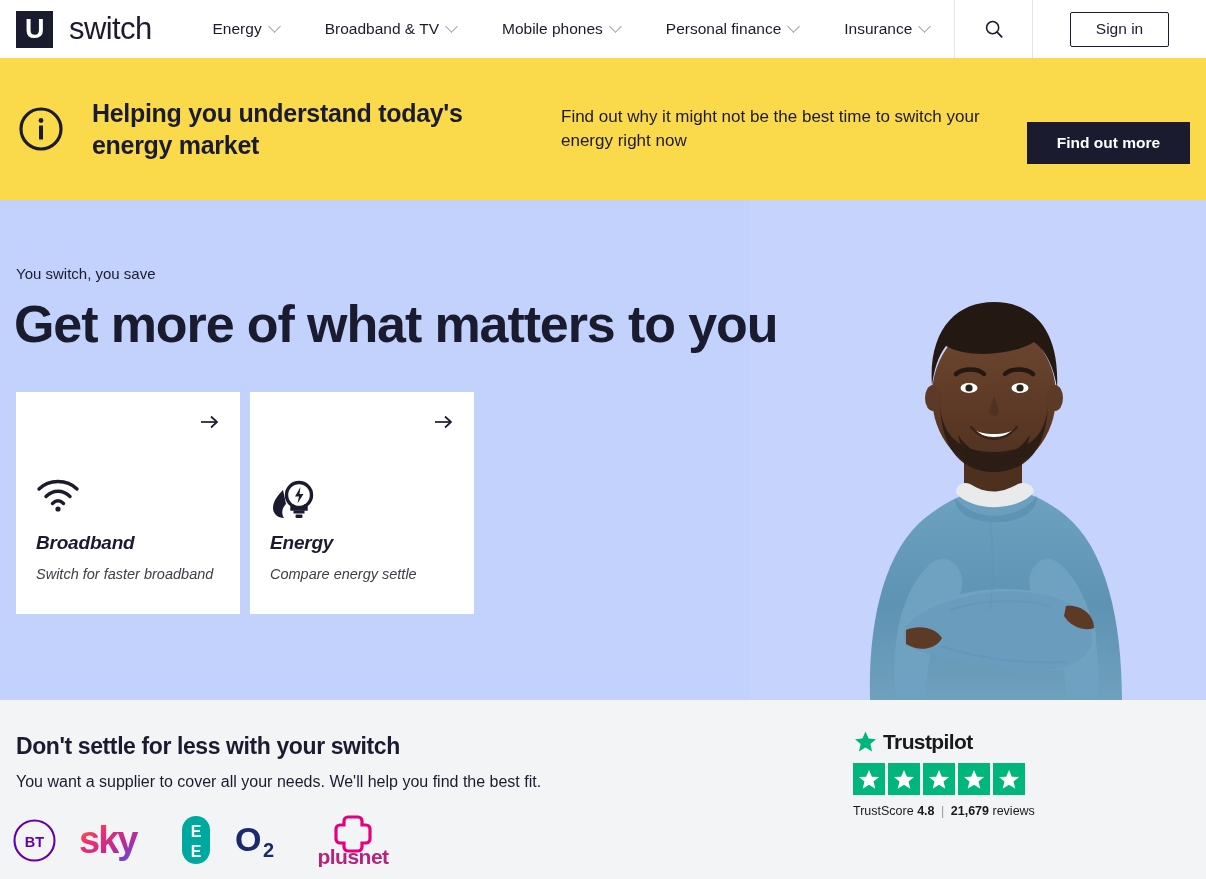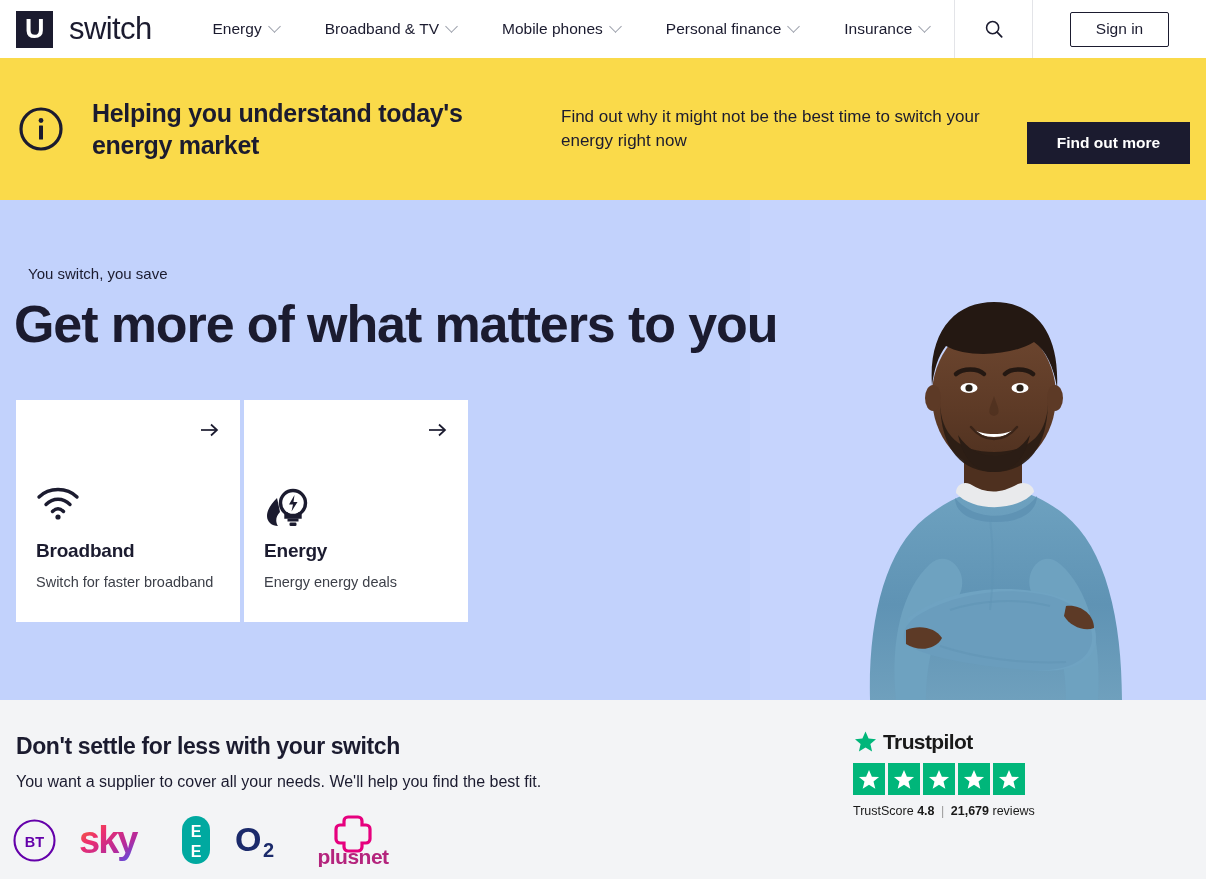--- a/index.html
+++ b/index.html
@@ -95,31 +95,31 @@
   .hero {
     position: absolute; top: 200px; left: 0;
     width: 1206px; height: 500px;
     background: #c2d2fc; overflow: hidden;
   }
   .hero-panel {
     position: absolute; left: 750px; top: 0; width: 456px; height: 500px;
     background: #c6d4fd;
   }
   .eyebrow {
-    position: absolute; left: 28px; top: 65px;
+    position: absolute; left: 16px; top: 65px;
     font-size: 15px; color: #1b1b2f;
   }
   .hero-title {
     position: absolute; left: 14px; top: 96px;
     font-size: 52px; font-weight: bold; color: #1b1b2f;
     letter-spacing: -1.1px; line-height: 1.1;
   }
 
   
-  .cards { position: absolute; left: 16px; top: 200px; display: flex; gap: 4px; }
+  .cards { position: absolute; left: 16px; top: 192px; display: flex; gap: 10px; font-style: italic; }
   .card {
     width: 224px; height: 222px; background: #ffffff;
     position: relative; cursor: pointer;
   }
   .card-arrow { position: absolute; right: 20px; top: 22px; }
   .card-icon { position: absolute; left: 20px; top: 86px; }
   .card-title {
     position: absolute; left: 20px; top: 140px;
     font-size: 19px; font-weight: bold; color: #1b1b2f;
     letter-spacing: -0.2px;
@@ -342,21 +342,21 @@
             <path d="M13 12 C7 18 3 24 3 30 C3 36 8 40 14 40 C11 35 12 30 16 26
                      C15 21 14 16 13 12 Z" fill="#1b1b2f"></path>
             <circle cx="29" cy="17" r="12.5" fill="none" stroke="#1b1b2f" stroke-width="3.4"></circle>
             <path d="M22 26 L22 31 L36 31 L36 26" fill="none" stroke="#1b1b2f" stroke-width="3.4"></path>
             <rect x="23.5" y="32.5" width="11" height="3" fill="#1b1b2f"></rect>
             <rect x="25.5" y="36.5" width="7" height="3.4" rx="1.2" fill="#1b1b2f"></rect>
             <polygon points="30.5,9 25,18.5 29,18.5 27.5,25.5 33.5,16 29.5,16" fill="#1b1b2f"></polygon>
           </svg>
         </span>
         <div class="card-title">Energy</div>
-        <div class="card-sub">Energy energy deals</div>
+        <div class="card-sub">Compare energy settle</div>
       </div>
 
     </div>
   </div>
 
   <div class="bottom">
     <div class="bottom-title">Don't settle for less with your switch</div>
     <div class="bottom-sub">You want a supplier to cover all your needs. We'll help you find the best fit.</div>
 
     <div class="brands">

